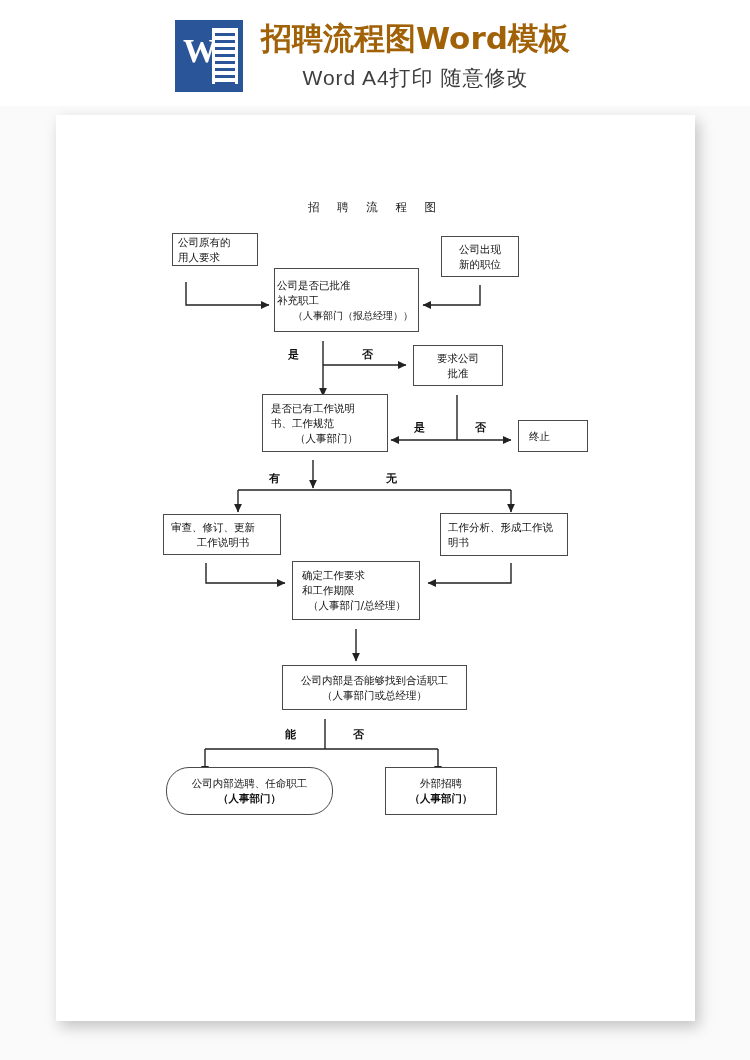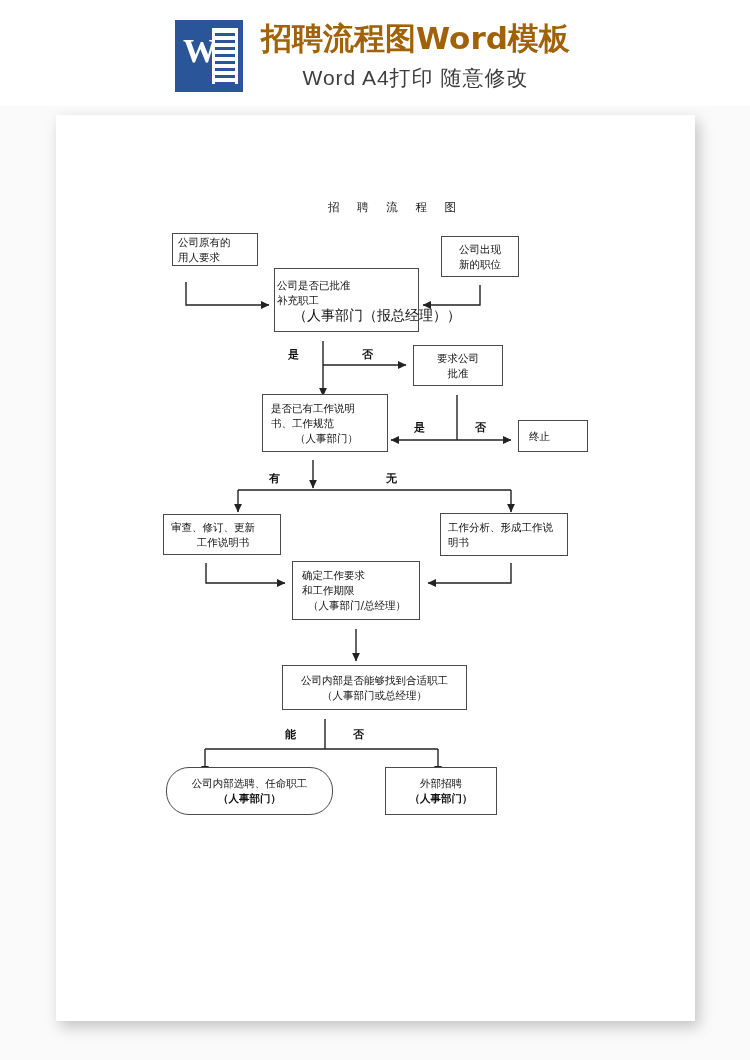--- a/index.html
+++ b/index.html
@@ -60,21 +60,20 @@
   }
   
   #flow{
     position:absolute;left:0;top:0;width:639px;height:906px;
   }
   .flow-title{
     position:absolute;left:0;top:85px;width:639px;
     text-align:center;font-size:11.5px;color:#1a1a1a;
     letter-spacing:7px;
     font-family:"DejaVu Sans","Liberation Sans",sans-serif;
-    margin-left:20px;
   }
   .node{
     position:absolute;border:1px solid #4a4a4a;background:#ffffff;
     box-sizing:border-box;
     font-size:10.5px;color:#111111;line-height:15px;
     font-family:"DejaVu Sans","Liberation Sans",sans-serif;
     display:flex;flex-direction:column;justify-content:center;
     padding:2px 5px;
   }
   .node .ln{display:block;white-space:nowrap;}
@@ -173,21 +172,21 @@
       </div>
 
       <div class="node center" style="left:385px;top:121px;width:78px;height:41px;">
         <span class="ln">公司出现</span>
         <span class="ln">新的职位</span>
       </div>
 
       <div class="node" style="left:218px;top:153px;width:145px;height:64px;padding-left:2px;">
         <span class="ln">公司是否已批准</span>
         <span class="ln">补充职工</span>
-        <span class="ln" style="font-size:14px;padding-left:16px;text-align:right;">（人事部门（报总经理））</span>
+        <span class="ln" style="font-size:10px;padding-left:16px;text-align:right;">（人事部门（报总经理））</span>
       </div>
 
       <div class="node center" style="left:357px;top:230px;width:90px;height:41px;">
         <span class="ln">要求公司</span>
         <span class="ln">批准</span>
       </div>
 
       <div class="node" style="left:462px;top:305px;width:70px;height:32px;padding-left:10px;">
         <span class="ln">终止</span>
       </div>

